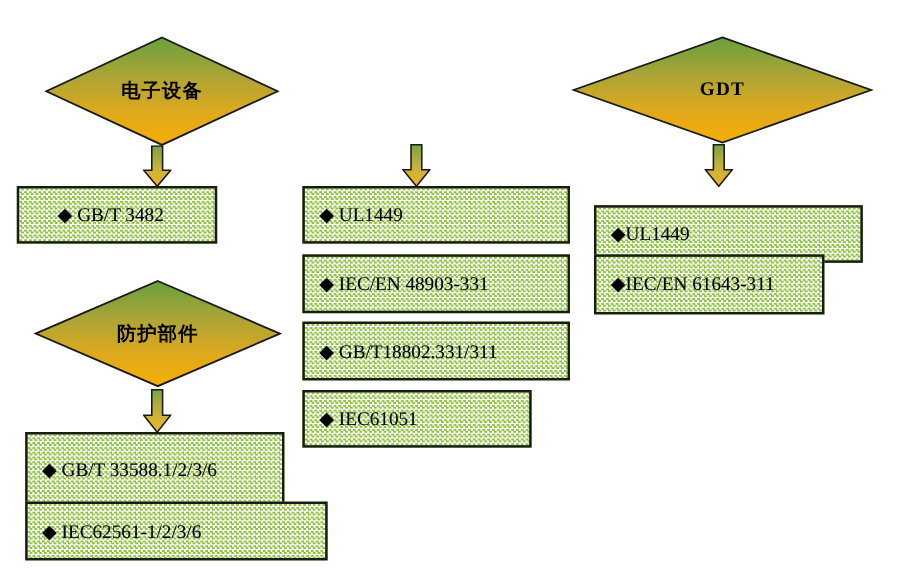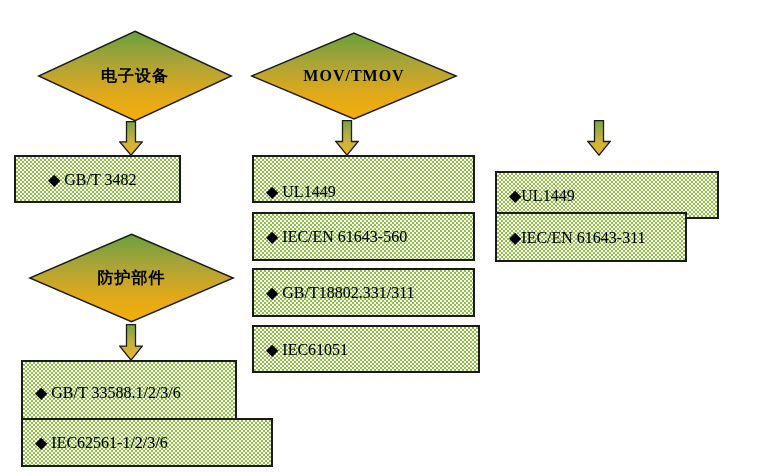--- a/index.html
+++ b/index.html
@@ -88,49 +88,49 @@
   </div>
 
   <div class="box" style="left:21px; top:360px; width:216px; height:64px;">
     <span class="lbl">◆ GB/T 33588.1/2/3/6</span>
   </div>
 
   <div class="box" style="left:21px; top:418px; width:252px; height:49px;">
     <span class="lbl">◆ IEC62561-1/2/3/6</span>
   </div>
 
-  <div class="diamond" style="left:250px; top:32px; width:208px; height:88px;">
-    <svg viewBox="0 0 100 60" preserveAspectRatio="none">
-      <polygon points="50,0.8 99.2,30 50,59.2 0.8,30" fill="url(#dg)" stroke="#1a1a1a" stroke-width="1.5" vector-effect="non-scaling-stroke"></polygon>
-    </svg>
-    <div class="dlabel">MOV/TMOV</div>
-  </div>
 
   <div class="arrow" style="left:335px; top:120px; width:24px; height:36px;">
     <svg viewBox="0 0 24 36" preserveAspectRatio="none">
       <polygon points="7.5,0.7 16.5,0.7 16.5,21.5 23.2,21.5 12,35.2 0.8,21.5 7.5,21.5" fill="url(#ag)" stroke="#1a1a1a" stroke-width="1.3" vector-effect="non-scaling-stroke"></polygon>
     </svg>
   </div>
 
-  <div class="box" style="left:252px; top:155px; width:223px; height:48px;align-items:flex-end;">
+  <div class="box" style="left:252px; top:155px; width:223px; height:48px;">
     <span class="lbl">◆ UL1449</span>
   </div>
 
   <div class="box" style="left:252px; top:212px; width:223px; height:49px;">
-    <span class="lbl">◆ IEC/EN 61643-560</span>
+    <span class="lbl">◆ IEC/EN 48903-331</span>
   </div>
 
   <div class="box" style="left:252px; top:268px; width:223px; height:49px;padding-left:12px;">
     <span class="lbl">◆ GB/T18802.331/311</span>
   </div>
 
-  <div class="box" style="left:252px; top:325px; width:228px; height:48px;text-align:right;">
+  <div class="box" style="left:252px; top:325px; width:191px; height:48px;text-align:right;">
     <span class="lbl">◆ IEC61051</span>
   </div>
 
+  <div class="diamond" style="left:476px; top:30px; width:252px; height:90px;">
+    <svg viewBox="0 0 100 60" preserveAspectRatio="none">
+      <polygon points="50,0.8 99.2,30 50,59.2 0.8,30" fill="url(#dg)" stroke="#1a1a1a" stroke-width="1.5" vector-effect="non-scaling-stroke"></polygon>
+    </svg>
+    <div class="dlabel">GDT</div>
+  </div>
 
   <div class="arrow" style="left:587px; top:120px; width:24px; height:36px;">
     <svg viewBox="0 0 24 36" preserveAspectRatio="none">
       <polygon points="7.5,0.7 16.5,0.7 16.5,21.5 23.2,21.5 12,35.2 0.8,21.5 7.5,21.5" fill="url(#ag)" stroke="#1a1a1a" stroke-width="1.3" vector-effect="non-scaling-stroke"></polygon>
     </svg>
   </div>
 
   <div class="box" style="left:495px; top:155px; width:224px; height:48px;margin-top:16px;">
     <span class="lbl">◆UL1449</span>
   </div>

